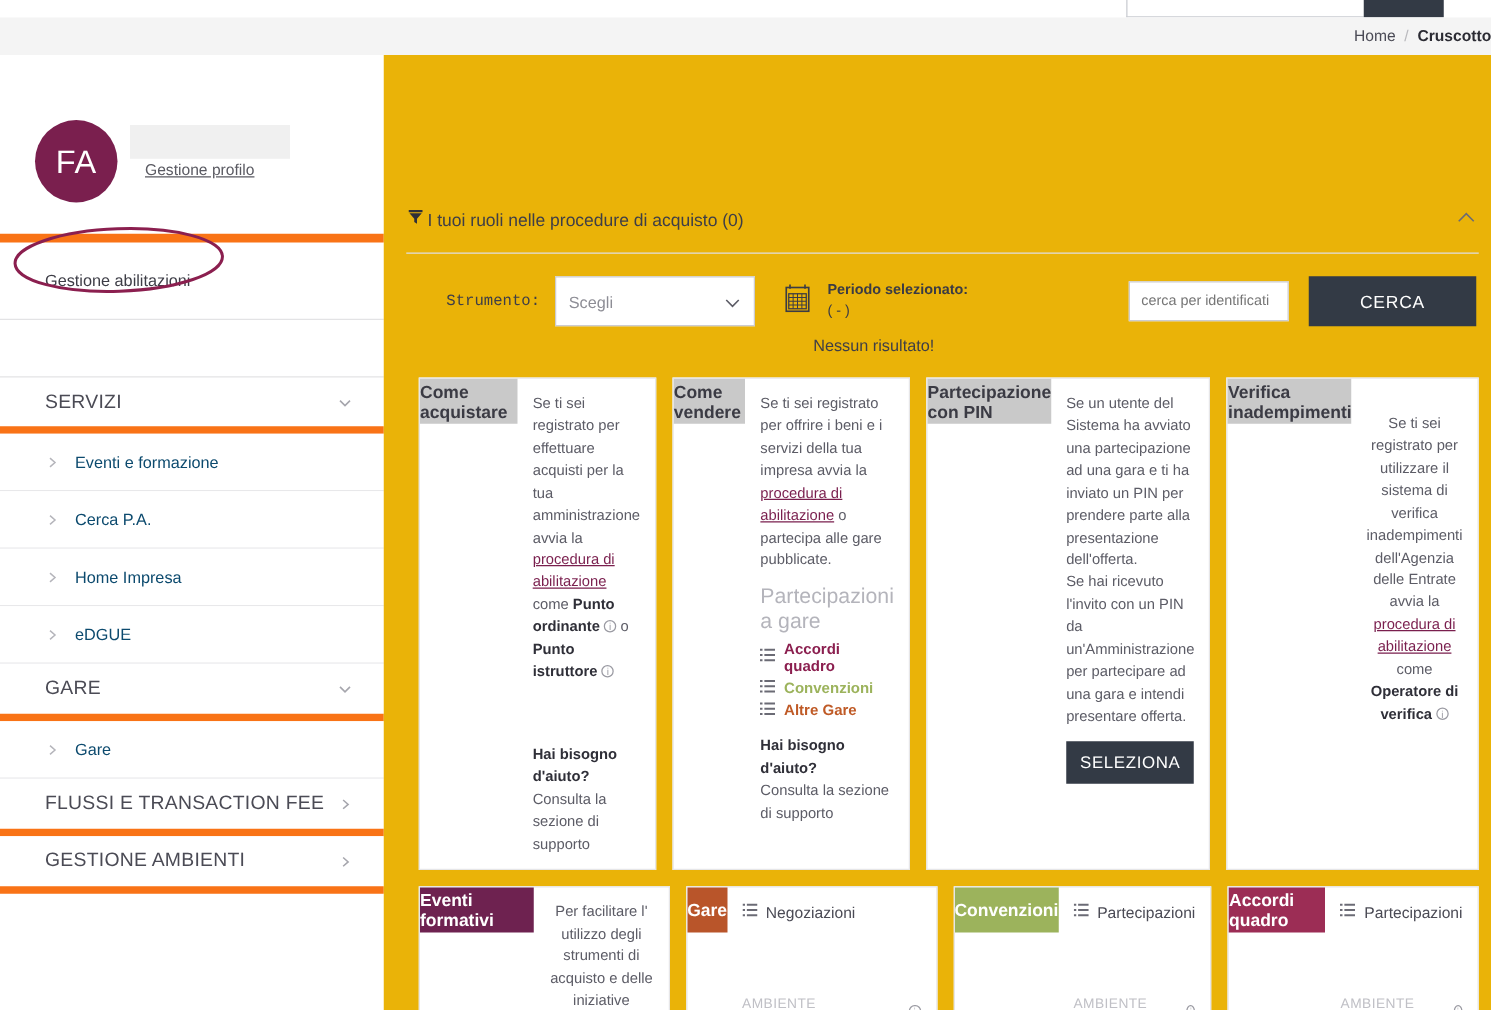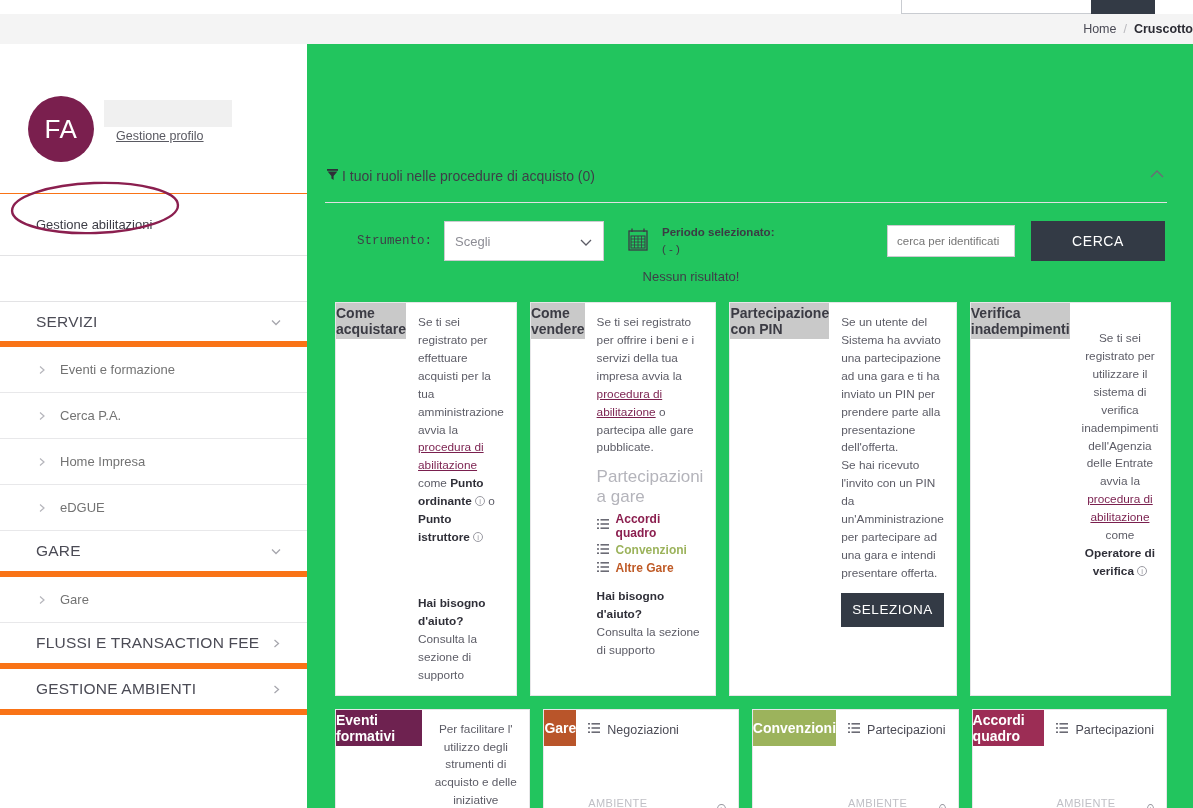--- a/index.html
+++ b/index.html
@@ -40,21 +40,21 @@
   .breadcrumb .sep { color:#b9b9bd; margin:0 7px; }
   .breadcrumb .current { color:#2b2b33; font-weight:bold; }
 
   
   .sidebar {
     position:absolute; left:0; top:44px; width:307px; height:764px;
     background:#fff;
   }
   .profile-card {
     position:relative; margin:0; padding:30px 0 0 0;
-    border-bottom:1px solid #f97316; height:150px;
+    border-bottom:7px solid #f97316; height:150px;
     background:#fff;
   }
   .avatar {
     position:absolute; left:28px; top:52px;
     width:66px; height:66px; border-radius:50%;
     background:#7a1f4e;
     display:flex; align-items:center; justify-content:center;
     color:#fff; font-size:26px; letter-spacing:0.5px;
   }
   .redacted-name {
@@ -83,28 +83,28 @@
     padding:0 24px 0 36px; justify-content:space-between;
     background:#fff;
   }
   .menu-group:first-child { border-top:1px solid #e3e3e5; }
   .menu-group .gtitle { font-size:15.5px; color:#4b4b55; letter-spacing:0.2px; }
   .menu-item {
     border-bottom:1px solid #e8e8ea;
     height:46px; display:flex; align-items:center;
     padding-left:36px; gap:12px; background:#fff;
   }
-  .menu-item .ilabel { font-size:13px; color:#737373; }
+  .menu-item .ilabel { font-size:13px; color:#0c4a6e; }
   .chev { color:#a6a6ad; display:inline-flex; }
 
   
   .main {
     position:absolute; left:307px; top:44px;
-    width:886px; height:764px; background:#22c55e;
-    padding:0 16px 0 18px;
+    width:886px; height:764px; background:#eab308;
+    padding:0 0 0 18px;
   }
   .roles-header {
     display:flex; align-items:center; justify-content:space-between;
     padding:0 10px 0 0; height:40px; margin-top:112px;
   }
   .roles-title-wrap { display:flex; align-items:center; gap:2px; }
   .roles-title { font-size:14px; color:#3e3e47; }
   .hr-line { border:none; border-top:1px solid #e0e0e2; margin:6px 10px 0 0; }
 
   .filter-row {

